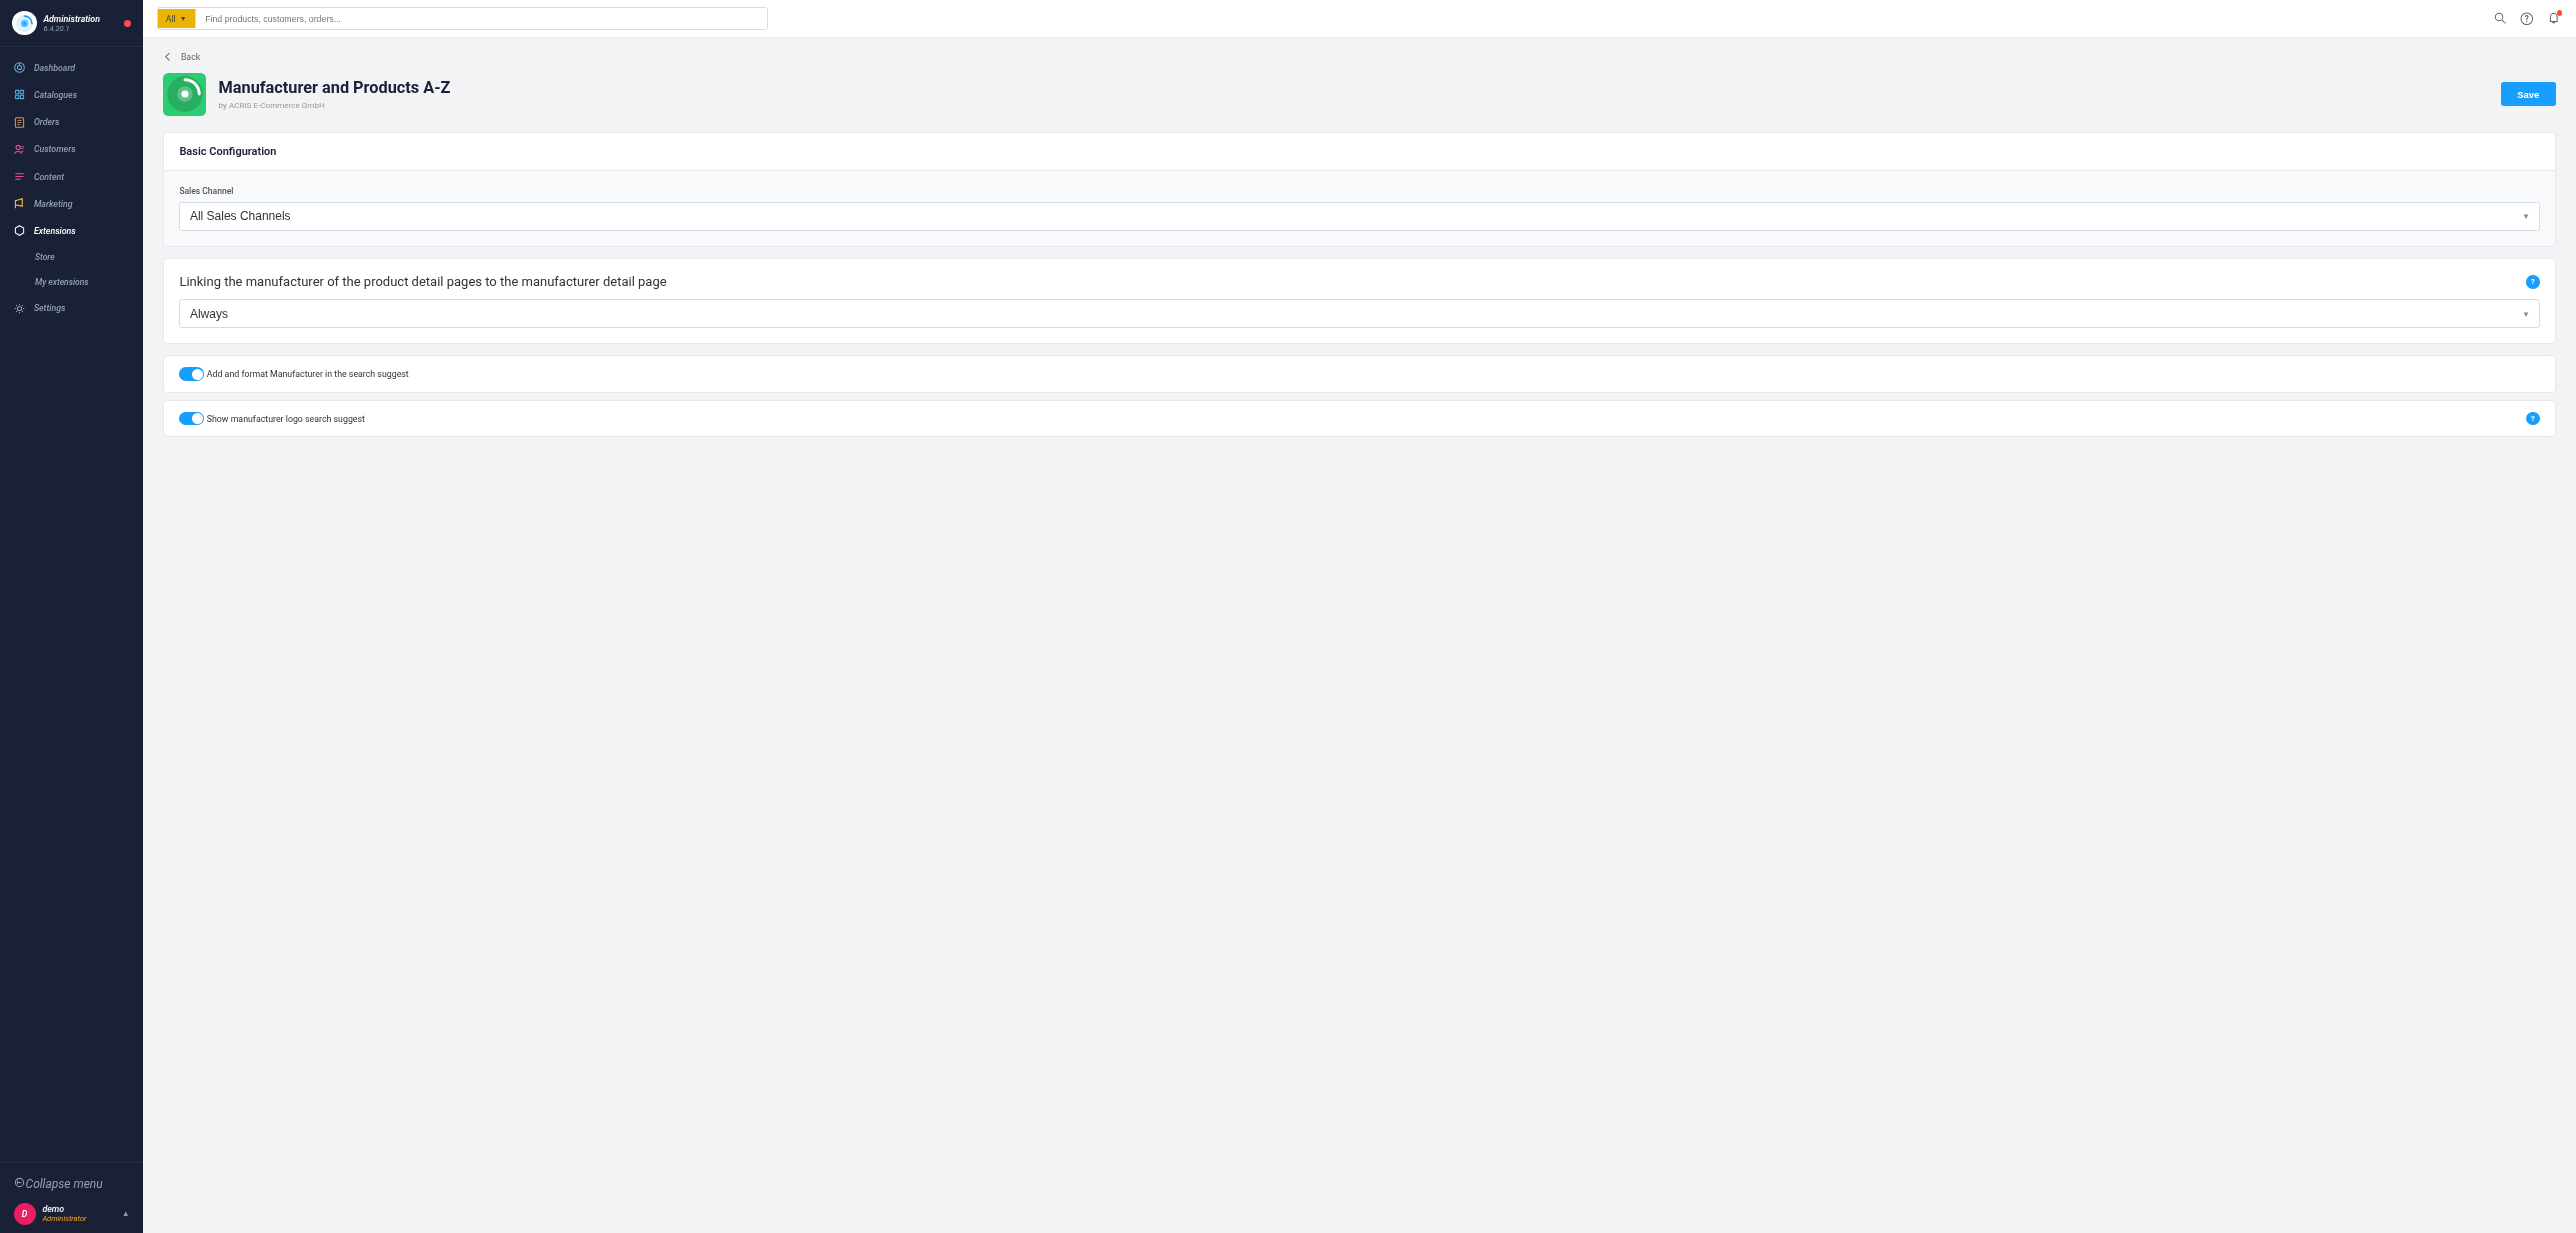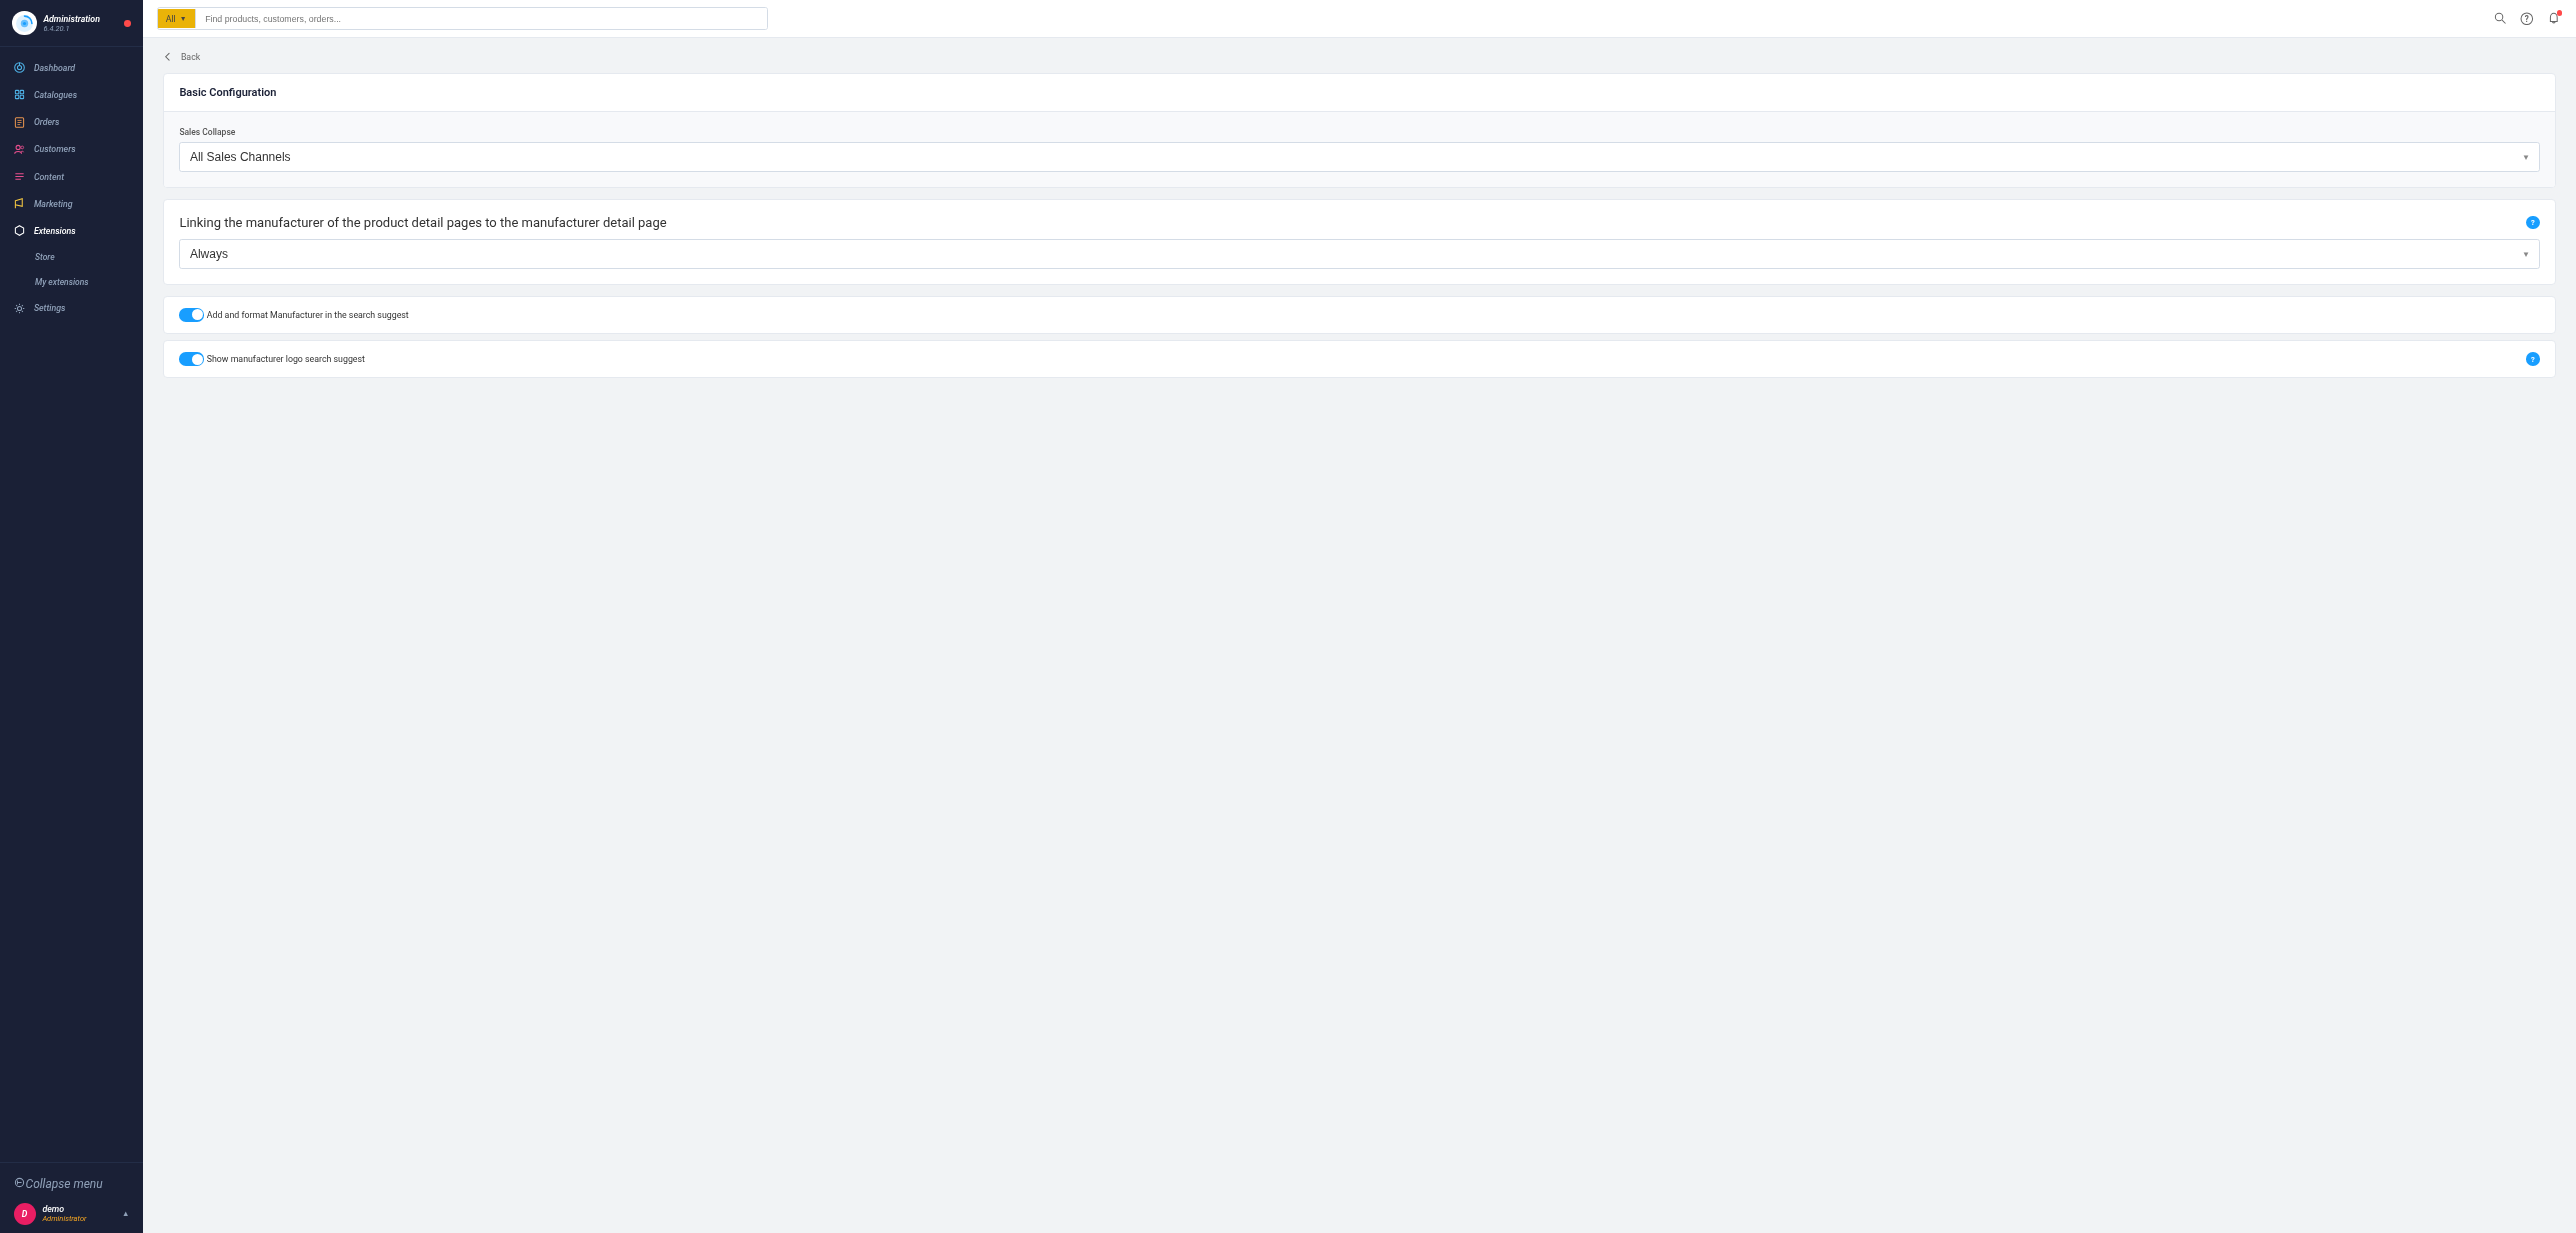--- a/index.html
+++ b/index.html
@@ -513,26 +513,41 @@
 
   <div class="page-content">
 
     <div class="back-link">
       <svg width="9.5" height="9.5" viewBox="0 0 14 14" fill="none">
         <path d="M9 2 L4 7 L9 12" stroke="#666" stroke-width="1.5" stroke-linecap="round"></path>
       </svg>
       <span>Back</span>
     </div>
 
+    <div class="page-header">
+      <div class="plugin-logo">
+        <svg viewBox="0 0 64 64" width="43" height="43">
+          <circle cx="32" cy="32" r="30" fill="#27ae60"></circle>
+          <path d="M32 8 A24 24 0 0 1 56 32" stroke="white" stroke-width="5" fill="none" stroke-linecap="round"></path>
+          <circle cx="32" cy="32" r="13" fill="white" opacity="0.25"></circle>
+          <circle cx="32" cy="32" r="6" fill="white"></circle>
+        </svg>
+      </div>
+      <div>
+        <h1 class="plugin-title">Manufacturer and Products A-Z</h1>
+        <div class="plugin-author">by ACRIS E-Commerce GmbH</div>
+      </div>
+      <button class="save-btn">Save</button>
+    </div>
 
     <div class="config-card">
       <div class="config-card-header">Basic Configuration</div>
       <div class="config-card-body">
         <div class="form-group">
-          <label class="form-label">Sales Collapse</label>
+          <label class="form-label">Sales Channel</label>
           <div class="select-wrapper">
             <select>
               <option>All Sales Channels</option>
               <option>Storefront</option>
               <option>Headless</option>
             </select>
             <span class="select-chevron">▼</span>
           </div>
         </div>
       </div>

